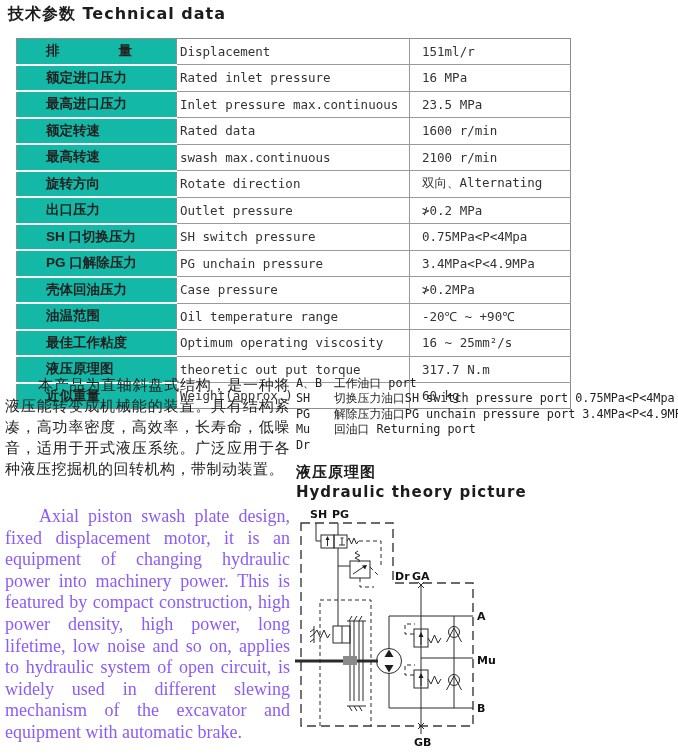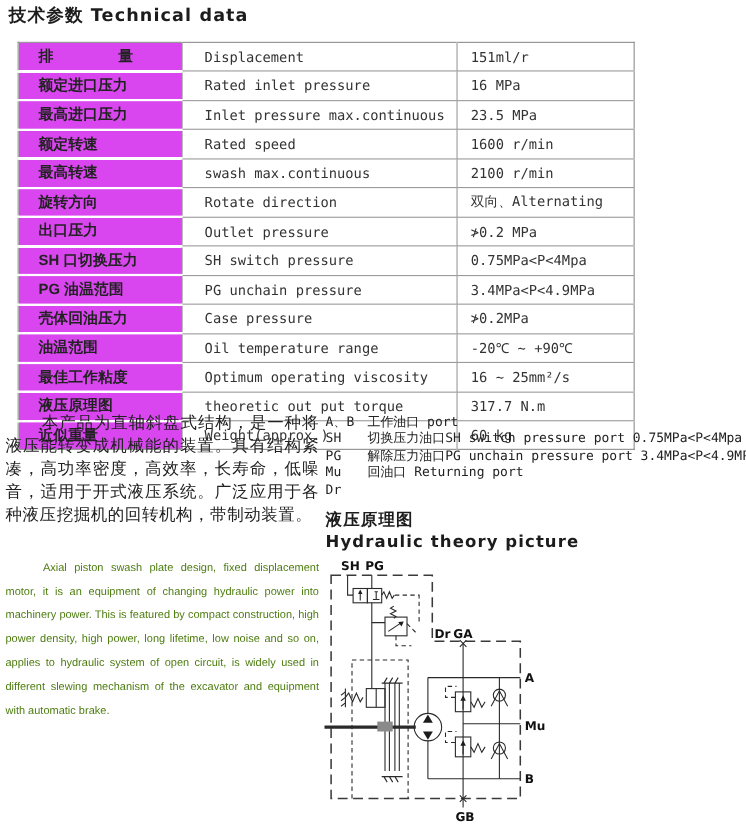--- a/index.html
+++ b/index.html
@@ -14,46 +14,46 @@
   }
   
   table.spec{
     position:absolute;left:16px;top:38px;width:504px;border-collapse:collapse;
     table-layout:fixed;border:1px solid #8d8d8d;
   }
   table.spec td{
     height:22.5px;vertical-align:middle;overflow:hidden;white-space:nowrap;
   }
   td.c1{
-    width:129px;background:#d946ef;border-bottom:2px solid #fff;
-    border-right:1px solid #8d8d8d;padding-left:18px;
+    width:129px;background:#14b8a6;border-bottom:2px solid #fff;
+    border-right:1px solid #8d8d8d;padding-left:29px;
     font-size:13.5px;font-weight:bold;color:#222;
   }
   tr:last-child td.c1{border-bottom:none;}
   td.c2{
-    width:228px;border-bottom:1px solid #9a9a9a;padding-left:20px;
+    width:228px;border-bottom:1px solid #9a9a9a;padding-left:3px;
     border-right:1px solid #9a9a9a;
     font-family:"DejaVu Sans Mono",monospace;font-size:12.5px;color:#333;
   }
   td.c3{
     width:147px;border-bottom:1px solid #9a9a9a;padding-left:12px;
     font-family:"DejaVu Sans Mono",monospace;font-size:12.5px;color:#333;
   }
   tr:last-child td.c2, tr:last-child td.c3{border-bottom:none;}
   .spread{display:inline-block;width:86px;text-align:justify;text-align-last:justify;}
   
   .para-cn{
     position:absolute;left:5px;top:374px;width:285px;
     font-size:15px;line-height:21px;text-align:justify;text-indent:2.2em;
     color:#222;letter-spacing:0.5px;
   }
   .para-en{
     position:absolute;left:5px;top:506px;width:285px;
-    font-family:Liberation Sans, sans-serif;font-size:10px;line-height:21.6px;
-    text-align:justify;text-indent:34px;color:#4d7c0f;
+    font-family:Liberation Serif, serif;font-size:18px;line-height:21.6px;
+    text-align:justify;text-indent:34px;color:#8b5cf6;
   }
   
   .legend{position:absolute;left:296px;top:376px;width:380px;font-size:11.8px;}
   .legend-row{display:flex;line-height:15.4px;}
   .legend-code{width:38px;flex:0 0 38px;font-family:"DejaVu Sans Mono",monospace;color:#222;}
   .legend-desc{flex:1;font-family:"DejaVu Sans Mono",monospace;color:#222;white-space:nowrap;}
   
   .diag-title-cn{position:absolute;left:296px;top:463px;font-size:15px;font-weight:bold;letter-spacing:1px;}
   .diag-title-en{position:absolute;left:296px;top:483px;font-size:15px;font-weight:bold;
     font-family:"DejaVu Sans",sans-serif;letter-spacing:1px;}
@@ -82,21 +82,21 @@
       <td class="c2">Rated inlet pressure</td>
       <td class="c3">16 MPa</td>
     </tr>
     <tr>
       <td class="c1">最高进口压力</td>
       <td class="c2">Inlet pressure max.continuous</td>
       <td class="c3">23.5 MPa</td>
     </tr>
     <tr>
       <td class="c1">额定转速</td>
-      <td class="c2">Rated speed</td>
+      <td class="c2">Rated data</td>
       <td class="c3">1600 r/min</td>
     </tr>
     <tr>
       <td class="c1">最高转速</td>
       <td class="c2">swash max.continuous</td>
       <td class="c3">2100 r/min</td>
     </tr>
     <tr>
       <td class="c1">旋转方向</td>
       <td class="c2">Rotate direction</td>
@@ -106,21 +106,21 @@
       <td class="c1">出口压力</td>
       <td class="c2">Outlet pressure</td>
       <td class="c3">≯0.2 MPa</td>
     </tr>
     <tr>
       <td class="c1">SH 口切换压力</td>
       <td class="c2">SH switch pressure</td>
       <td class="c3">0.75MPa&lt;P&lt;4Mpa</td>
     </tr>
     <tr>
-      <td class="c1">PG 油温范围</td>
+      <td class="c1">PG 口解除压力</td>
       <td class="c2">PG unchain pressure</td>
       <td class="c3">3.4MPa&lt;P&lt;4.9MPa</td>
     </tr>
     <tr>
       <td class="c1">壳体回油压力</td>
       <td class="c2">Case pressure</td>
       <td class="c3">≯0.2MPa</td>
     </tr>
     <tr>
       <td class="c1">油温范围</td>

